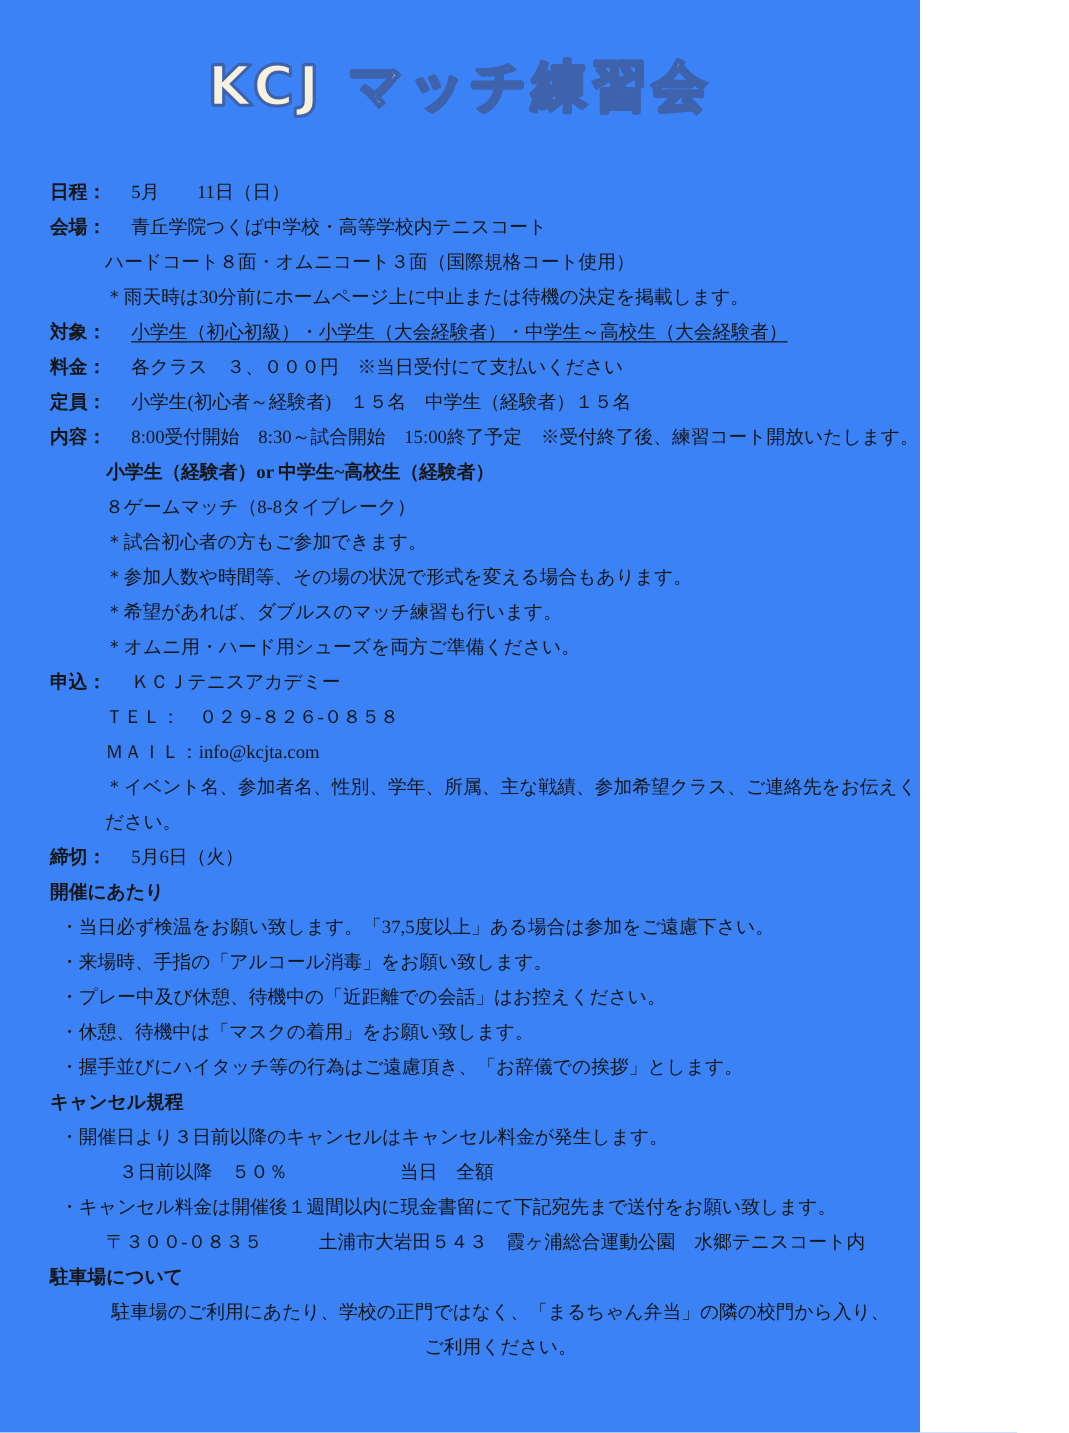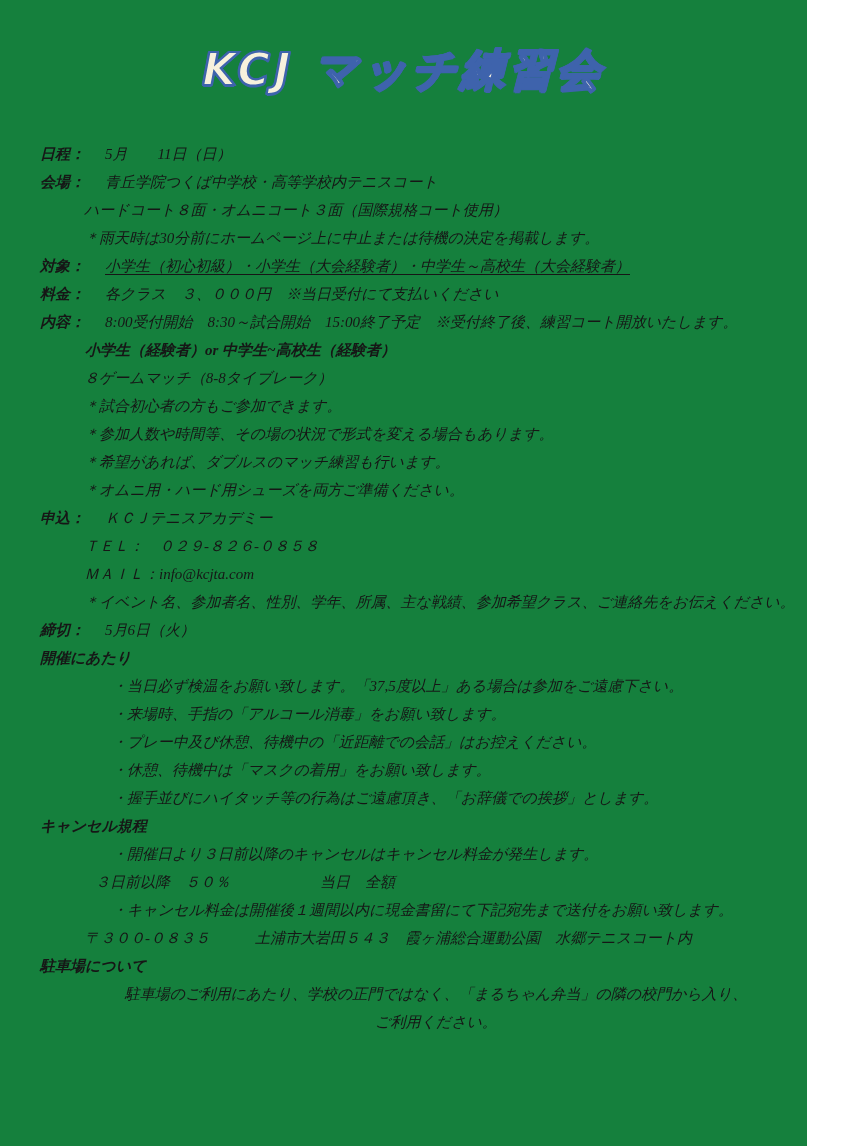--- a/index.html
+++ b/index.html
@@ -2,27 +2,26 @@
 <html lang="ja"><head>
 <meta charset="utf-8">
 <style>
   html, body {
     margin: 0;
     padding: 0;
     background: #ffffff;
   }
   .page {
     position: relative;
-    width: 807px;
+    width: 736px;
     height: 1146px;
-    background: #15803d;
+    background: #3b82f6;
     overflow: hidden;
     font-family: "Liberation Serif", "DejaVu Serif", serif;
     color: #161616;
-    font-style: italic;
   }
   .title {
     margin: 40px 0 0 0;
     text-align: center;
     font-family: "DejaVu Sans", "Liberation Sans", sans-serif;
     font-weight: bold;
     font-size: 44px;
     letter-spacing: 4px;
     line-height: 60px;
     color: #f7f1dd;
@@ -44,37 +43,38 @@
   .line .lbl {
     font-weight: bold;
     display: inline-block;
     min-width: 65px;
   }
   .bold { font-weight: bold; }
   .underline { text-decoration: underline; text-underline-offset: 3px; }
   .ind-field   { padding-left: 40px; display: flex; }
   .ind-root    { padding-left: 40px; }
   .ind-para    { padding-left: 65px; text-align: center; }
-  .ind-bullet  { padding-left: 112px; }
+  .ind-bullet  { padding-left: 48px; }
   .ind-subhead { padding-left: 85px; }
   .ind-sub2    { padding-left: 95px; }
   .ind-value   { padding-left: 84px; }
 </style>
 </head>
 <body>
 
 <div class="page">
   <h1 class="title">KCJ マッチ練習会</h1>
   <main class="content">
       <div class="line ind-field"><span class="lbl">日程：</span><span class="txt">5月　　11日（日）</span></div>
       <div class="line ind-field"><span class="lbl">会場：</span><span class="txt">青丘学院つくば中学校・高等学校内テニスコート</span></div>
       <div class="line ind-value"><span class="txt">ハードコート８面・オムニコート３面（国際規格コート使用）</span></div>
       <div class="line ind-value"><span class="txt">＊雨天時は30分前にホームページ上に中止または待機の決定を掲載します。</span></div>
       <div class="line ind-field"><span class="lbl">対象：</span><span class="txt underline">小学生（初心初級）・小学生（大会経験者）・中学生～高校生（大会経験者）</span></div>
       <div class="line ind-field"><span class="lbl">料金：</span><span class="txt">各クラス　３、０００円　※当日受付にて支払いください</span></div>
+      <div class="line ind-field"><span class="lbl">定員：</span><span class="txt">小学生(初心者～経験者)　１５名　中学生（経験者）１５名</span></div>
       <div class="line ind-field"><span class="lbl">内容：</span><span class="txt">8:00受付開始　8:30～試合開始　15:00終了予定　※受付終了後、練習コート開放いたします。</span></div>
       <div class="line ind-subhead bold"><span class="txt">小学生（経験者）or 中学生~高校生（経験者）</span></div>
       <div class="line ind-value"><span class="txt">８ゲームマッチ（8-8タイブレーク）</span></div>
       <div class="line ind-value"><span class="txt">＊試合初心者の方もご参加できます。</span></div>
       <div class="line ind-value"><span class="txt">＊参加人数や時間等、その場の状況で形式を変える場合もあります。</span></div>
       <div class="line ind-value"><span class="txt">＊希望があれば、ダブルスのマッチ練習も行います。</span></div>
       <div class="line ind-value"><span class="txt">＊オムニ用・ハード用シューズを両方ご準備ください。</span></div>
       <div class="line ind-field"><span class="lbl">申込：</span><span class="txt">ＫＣＪテニスアカデミー</span></div>
       <div class="line ind-value"><span class="txt">ＴＥＬ：　０２９‐８２６‐０８５８</span></div>
       <div class="line ind-value"><span class="txt">ＭＡＩＬ：info@kcjta.com</span></div>

